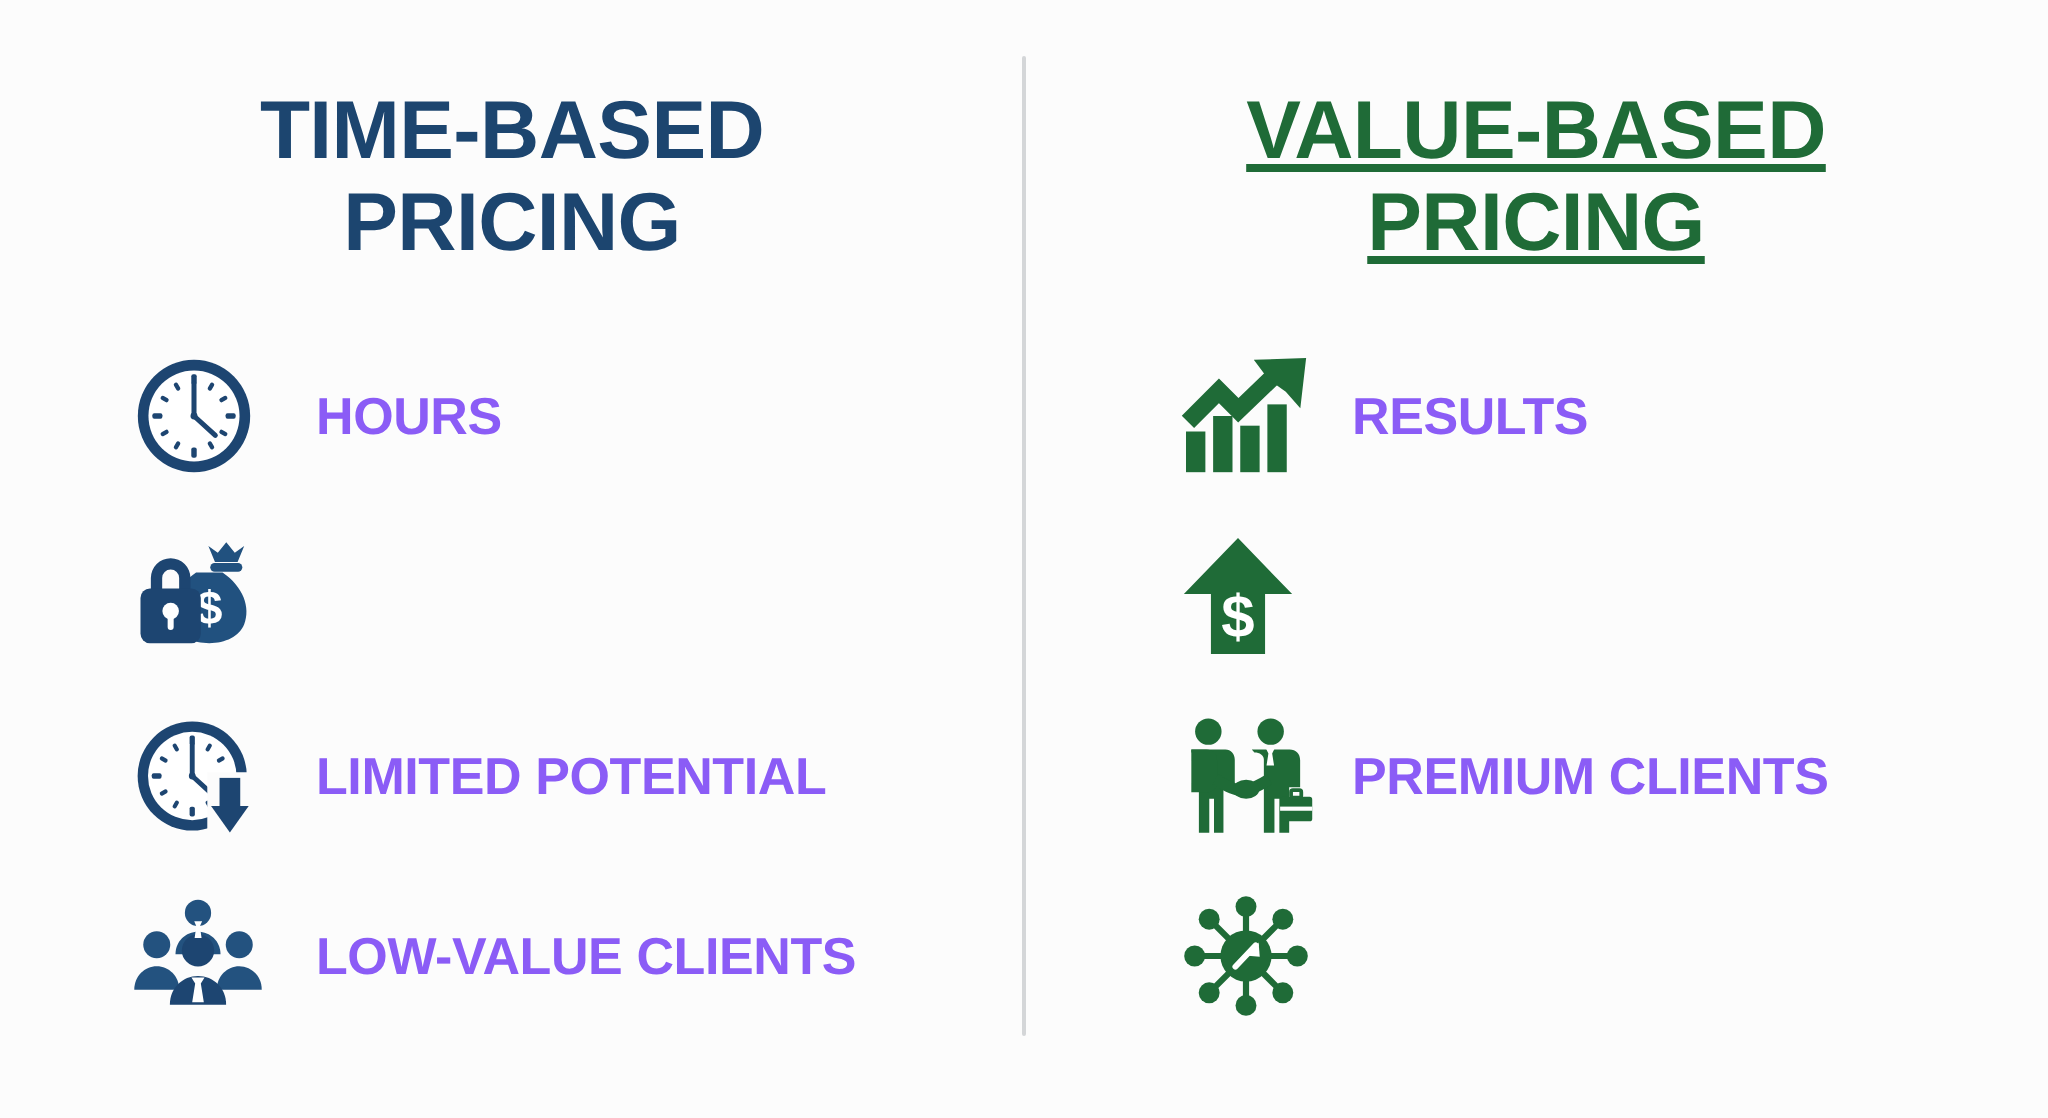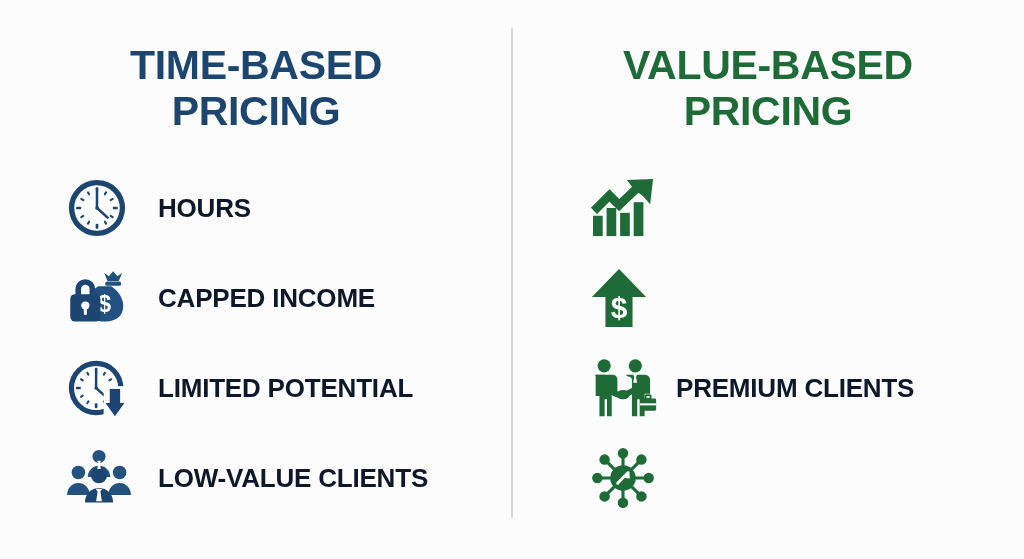--- a/index.html
+++ b/index.html
@@ -48,21 +48,21 @@
     top: 42px;
     text-align: center;
     font-weight: 800;
     font-size: 41px;
     line-height: 46px;
     letter-spacing: -0.3px;
     font-family: "Liberation Sans", sans-serif;
   }
   .col-title .ln { display: block; }
   .left  .col-title { color: #1c456f; }
-  .right .col-title { color: #1f6b37; }
+  .right .col-title { color: #1f6b37; text-decoration: underline; }
 
   .rows {
     position: absolute;
     top: 163px;
     left: 0;
     width: 512px;
   }
   .row {
     display: flex;
     align-items: center;
@@ -78,21 +78,21 @@
     display: flex;
     align-items: center;
     justify-content: flex-start;
   }
   .icon-box svg { display: block; }
 
   .row-label {
     font-weight: 800;
     font-size: 26px;
     letter-spacing: -0.2px;
-    color: #0f172a;
+    color: #8b5cf6;
     white-space: nowrap;
     font-family: "Liberation Sans", sans-serif;
     margin-left: 14px;
   }
   .right .row-label { margin-left: 8px; }
 </style>
 </head>
 <body>
 
 <div class="canvas">
@@ -149,21 +149,20 @@
             </g>
 
             <g fill="#1d4571">
               <path d="M10 29 v-6.5 a10.5 10.5 0 0 1 21 0 V29 h-6 v-6.5 a4.5 4.5 0 0 0 -9 0 V29 Z"></path>
               <rect x="4.5" y="28" width="32" height="29" rx="5"></rect>
             </g>
             <circle cx="20.5" cy="40" r="4.4" fill="#ffffff"></circle>
             <rect x="18.9" y="41" width="3.2" height="9" rx="1.6" fill="#ffffff"></rect>
           </svg>
         </span>
-        <span class="row-label">CAPPED INCOME</span>
       </div>
 
       <div class="row">
         <span class="icon-box">
           <svg width="64" height="62" viewBox="0 0 68 64">
 
             <path d="M34 3 a29 29 0 1 0 29 29 h-6 a23 23 0 1 1 -23 -23 Z" fill="#1d4571" opacity="0"></path>
             <circle cx="32" cy="32" r="29" fill="#1d4571"></circle>
             <circle cx="32" cy="32" r="23.5" fill="#ffffff"></circle>
             <g fill="#1d4571">
@@ -240,20 +239,21 @@
               <rect x="3" y="40" width="10" height="21"></rect>
               <rect x="17" y="32" width="10" height="29"></rect>
               <rect x="31" y="37" width="10" height="24"></rect>
               <rect x="45" y="26" width="10" height="35"></rect>
             </g>
 
             <path d="M4 35 L20 19 L30 29 L54 6" fill="none" stroke="#1f6b37" stroke-width="9" stroke-linejoin="miter" stroke-linecap="butt"></path>
             <path d="M38 3 L65 2 L62 28 L54.5 19.5 L45.5 13 Z" fill="#1f6b37"></path>
           </svg>
         </span>
+        <span class="row-label">RESULTS</span>
       </div>
 
       <div class="row">
         <span class="icon-box">
           <svg width="58" height="62" viewBox="0 0 60 64">
             <path d="M30 2 L58 31 H44 V62 H16 V31 H2 Z" fill="#1f6b37"></path>
             <text x="30" y="53" text-anchor="middle" font-family="Liberation Sans, sans-serif" font-size="31" font-weight="bold" fill="#ffffff">$</text>
           </svg>
         </span>
       </div>

